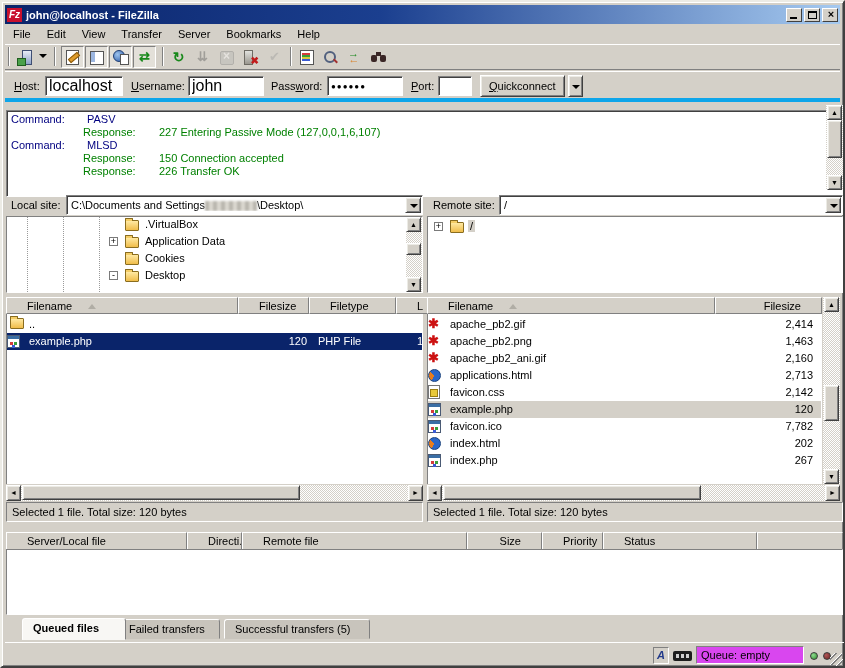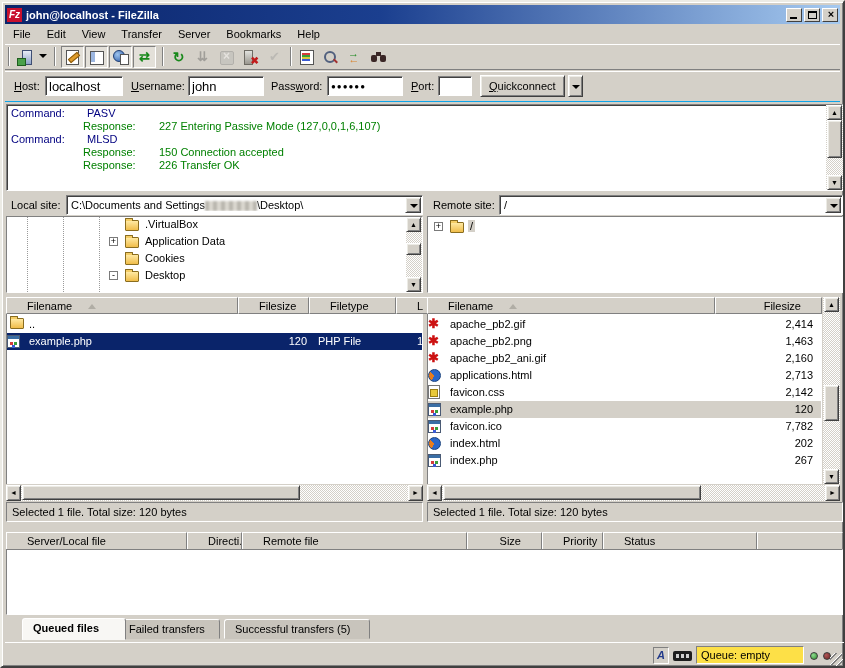--- a/index.html
+++ b/index.html
@@ -60,34 +60,34 @@
   .ic-filter::after { content:""; position:absolute; left:4px; top:4px; width:8px; height:8px;
      background:repeating-linear-gradient(#d43c3c 0 2px, #3a9e3a 2px 4px, #d8cc3a 4px 6px, #3a5ad4 6px 8px); }
   .ic-compare::before { content:""; position:absolute; left:2px; top:2px; width:8px; height:8px; border:2px solid #51607e; border-radius:50%; }
   .ic-compare::after { content:""; position:absolute; left:11px; top:11px; width:5px; height:2px; background:#a23030; transform:rotate(45deg); }
   .ic-sync::before { content:"→"; position:absolute; left:2px; top:-2px; color:#18891b; font-weight:bold; font-size:11px; }
   .ic-sync::after { content:"→"; position:absolute; left:2px; top:4px; color:#d9822b; font-weight:bold; font-size:11px; transform:scaleX(-1); }
   .ic-find::before { content:""; position:absolute; left:1px; top:6px; width:6px; height:7px; background:#3a2626; border-radius:2px; box-shadow:9px 0 0 #3a2626; }
   .ic-find::after { content:""; position:absolute; left:6px; top:3px; width:5px; height:4px; background:#3a2626; }
 
   
-  .quickbar { left:3px; top:69px; width:835px; height:31px; border-bottom:1px solid #0ea5e9; box-shadow: inset 0 1px 0 #fff; }
+  .quickbar { left:3px; top:69px; width:835px; height:31px; border-bottom:4px solid #0ea5e9; box-shadow: inset 0 1px 0 #fff; }
   .qc-label { position:absolute; top:9px; }
   .qc-label u { text-decoration:underline; }
   .qc-input { position:absolute; top:5px; height:20px; background:#fff; border:1px solid; border-color:#808080 #fff #fff #808080;
-              box-shadow: inset 1px 1px 0 #404040; font-family:"Liberation Sans",sans-serif; font-size:13px; padding:0 3px; }
+              box-shadow: inset 1px 1px 0 #404040; font-family:"Liberation Sans",sans-serif; font-size:16px; padding:0 3px; }
   .qc-btn { position:absolute; top:4px; height:22px; background:#d4d0c8; border:1px solid; border-color:#fff #404040 #404040 #fff;
             box-shadow: inset 1px 1px 0 #ecebe5, inset -1px -1px 0 #808080; font-size:11px; padding:0 8px; }
   .qc-btn u { text-decoration:underline; }
   .qc-drop { position:absolute; top:4px; width:15px; height:22px; background:#d4d0c8; border:1px solid; border-color:#fff #404040 #404040 #fff;
              box-shadow: inset 1px 1px 0 #ecebe5, inset -1px -1px 0 #808080; }
   .qc-drop::after { content:""; position:absolute; left:3px; top:9px; border-left:4px solid transparent; border-right:4px solid transparent; border-top:4px solid #000; }
 
   
-  .logpanel { left:4px; top:102px; width:837px; height:87px; background:#fff;
+  .logpanel { left:4px; top:108px; width:837px; height:87px; background:#fff;
               border:1px solid; border-color:#808080 #fff #fff #808080; box-shadow: inset 1px 1px 0 #404040; overflow:hidden; }
   .log-line { position:absolute; left:4px; height:13px; white-space:nowrap; }
   .log-label { display:inline-block; width:76px; }
   .lc-command, .lc-command .log-label { color:#000080; }
   .lc-response, .lc-response .log-label { color:#008000;margin-left:36px; }
   .lc-status, .lc-status .log-label { color:#000; }
 
   
   .sb-track-v, .sb-track-h { position:absolute; background:#fff;
       background-image:conic-gradient(#d4d0c8 25%, transparent 0 50%, #d4d0c8 0 75%, transparent 0);
@@ -164,21 +164,21 @@
   .tab.active { background:#f8f7f4; font-weight:bold; height:22px; top:616px; z-index:2; }
 
   
   .statusbar { position:absolute; left:3px; top:640px; width:839px; height:25px; border-top:1px solid #fff; }
   .sb-icon-box { position:absolute; top:4px; width:16px; height:17px; background:#d4d0c8;
                  border:1px solid; border-color:#808080 #fff #fff #808080; text-align:center; }
   .ascii-a { font-size:11px; font-weight:bold; font-style:italic; color:#223a8a; line-height:15px; }
   .enc-badge { position:absolute; top:8px; width:19px; height:10px; background:#1d1d1d; border-radius:2px; }
   .enc-badge::after { content:""; position:absolute; left:3px; top:3px; width:3px; height:4px; background:#cfcfcf;
                       box-shadow:5px 0 0 #cfcfcf, 10px 0 0 #cfcfcf; }
-  .queue-status { position:absolute; top:3px; width:108px; height:18px; background:#fde047; padding:2px 4px;
+  .queue-status { position:absolute; top:3px; width:108px; height:18px; background:#d946ef; padding:2px 4px;
                   border:1px solid; border-color:#808080 #fff #fff #808080; }
   .led { position:absolute; top:9px; width:8px; height:8px; border-radius:50%; border:1px solid #3c3c3c; }
   .led.green { background:radial-gradient(circle at 35% 35%, #8fdc8f, #2e8a2e); }
   .led.red { background:radial-gradient(circle at 35% 35%, #b05858, #6e2222); }
   .grip { position:absolute; right:1px; bottom:1px; width:13px; height:13px;
           background:repeating-linear-gradient(135deg, transparent 0 3px, #fff 3px 4px, #808080 4px 5px); }
 </style>
 </head>
 <body>
 

